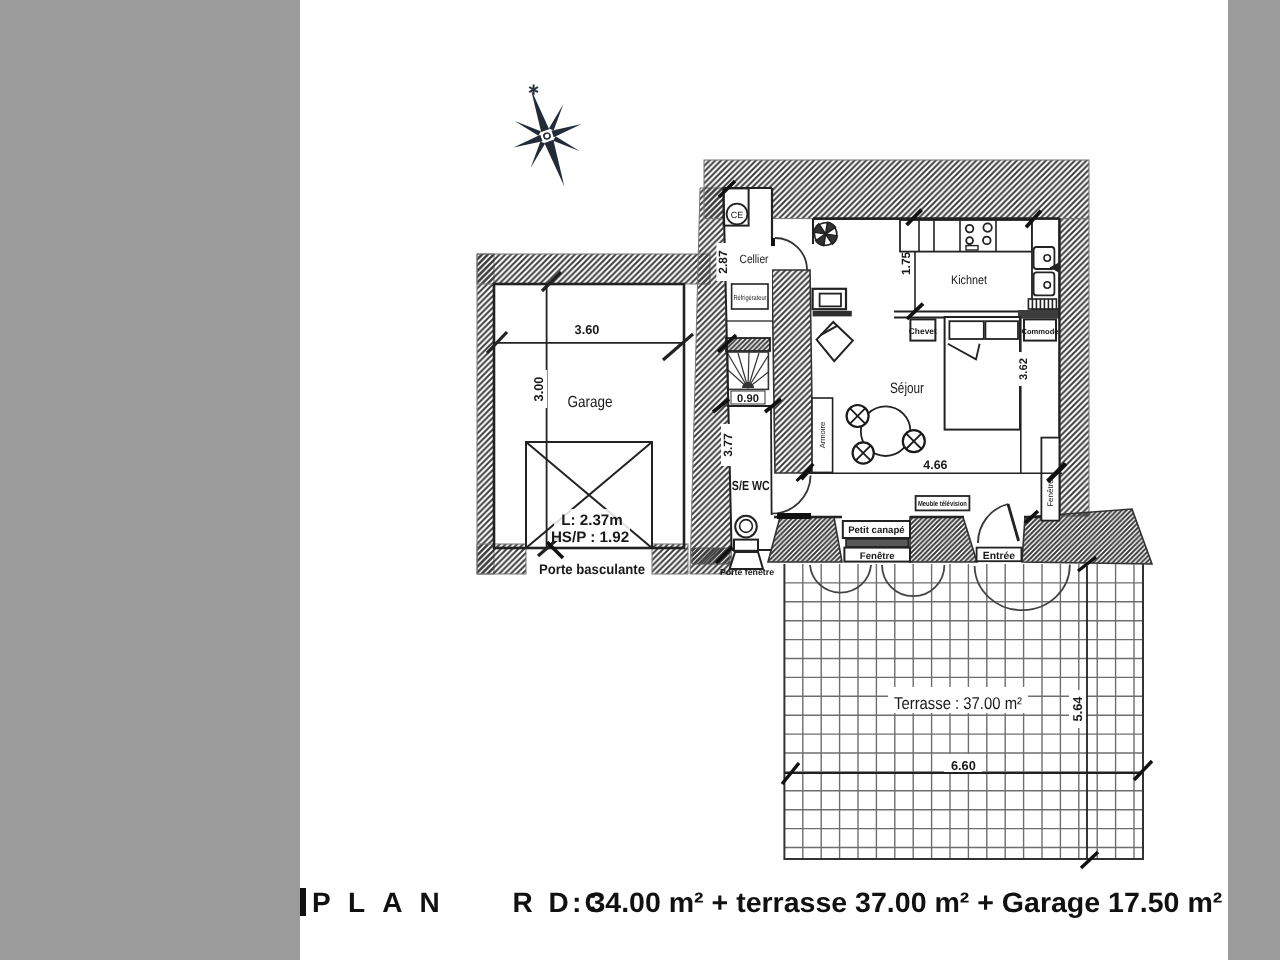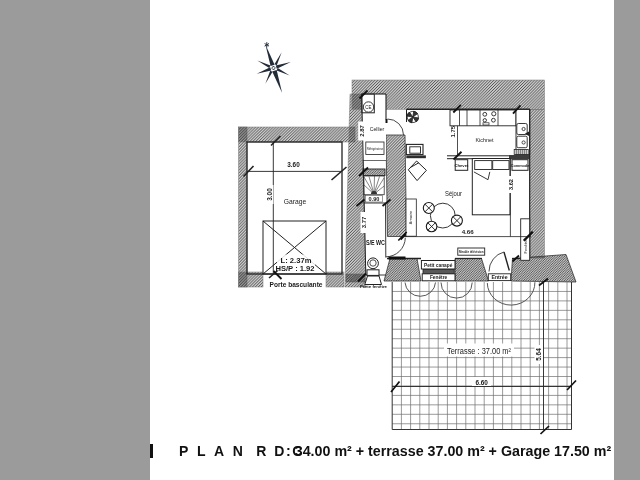--- a/index.html
+++ b/index.html
@@ -369,17 +369,17 @@
 <line x1="543.5" y1="283" x2="543.5" y2="429.5" stroke="#222" stroke-width="0.9"></line>
 <g stroke="#111" stroke-width="1.7">
 <line x1="539" y1="285.5" x2="548" y2="278.5"></line>
 <line x1="540.5" y1="434" x2="549" y2="426"></line>
 </g>
 <text x="538.8" y="356.7" font-size="6.4" font-weight="bold" text-anchor="middle" transform="rotate(-90 538.8 354.5)">5.64</text>
 </svg>
 
 <div style="position:absolute;left:149.5px;top:444px;width:3px;height:13.5px;background:#111;"></div>
 
-<div style="position:absolute;left:179px;top:443px;font-size:14px;font-weight:bold;color:#111;white-space:nowrap;letter-spacing:8.6px;">PLAN</div>
+<div style="position:absolute;left:156px;top:443px;font-size:14px;font-weight:bold;color:#111;white-space:nowrap;letter-spacing:8.6px;">PLAN</div>
 <div style="position:absolute;left:236.2px;top:443px;font-size:14px;font-weight:bold;color:#111;white-space:nowrap;letter-spacing:7.9px;margin-left:20px;">RDC</div>
 <div id="cap3" style="position:absolute;left:286.3px;top:443px;font-size:14px;font-weight:bold;color:#111;white-space:nowrap;transform-origin:0 0;transform:scaleX(1.019);">: 34.00 m² + terrasse 37.00 m² + Garage 17.50 m²</div>
 
 </div>
 
 </body></html>

